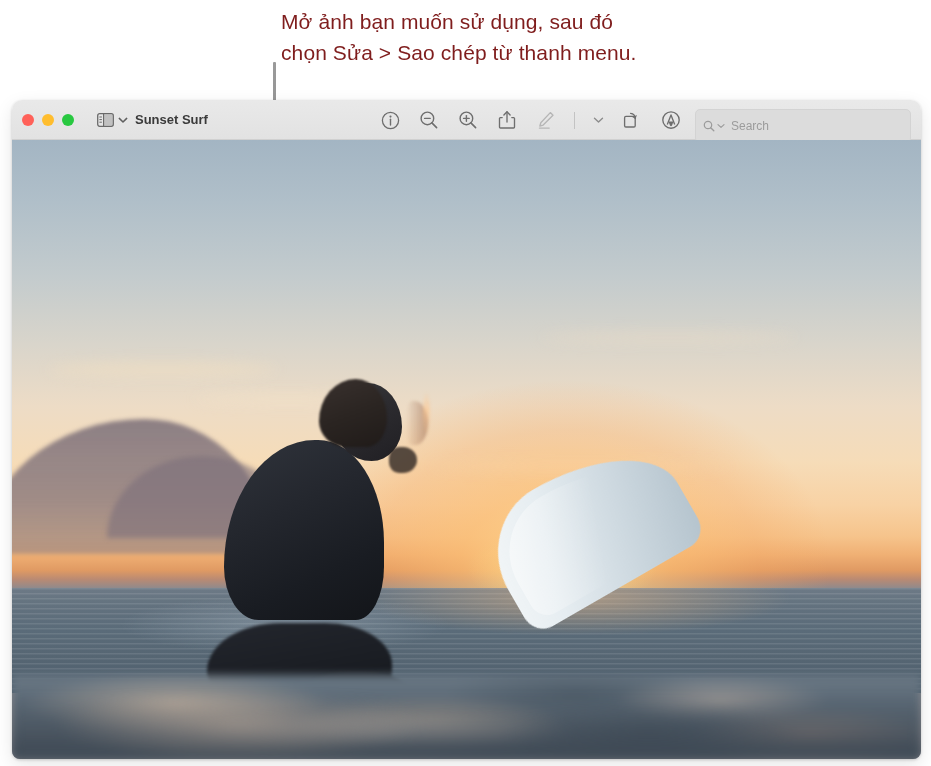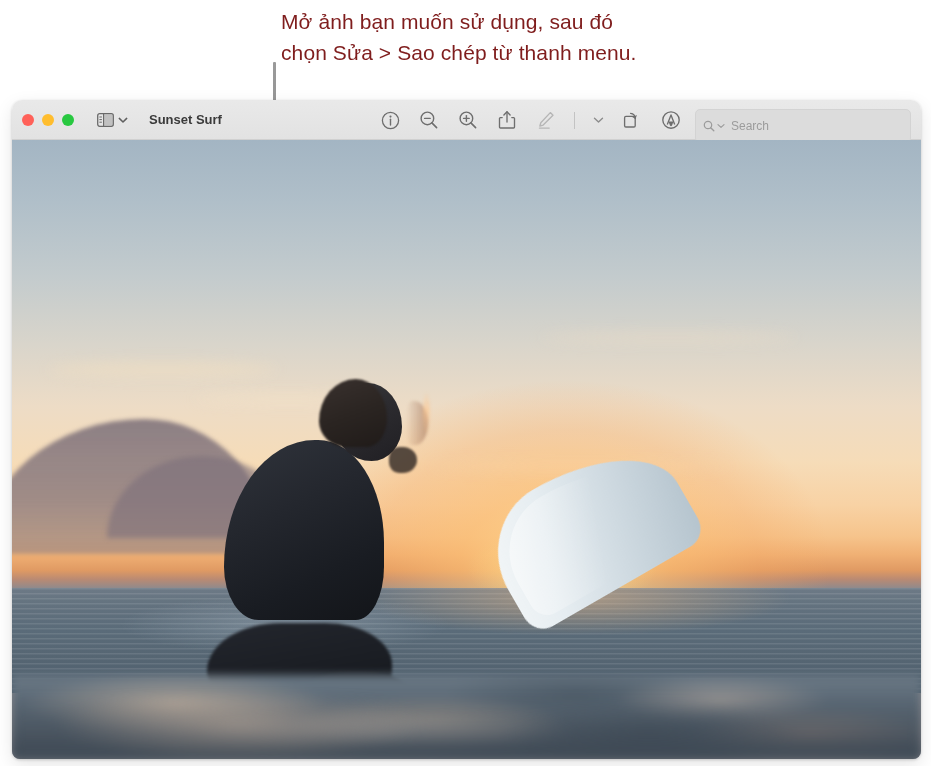--- a/index.html
+++ b/index.html
@@ -56,21 +56,21 @@
   .light { width: 12px; height: 12px; border-radius: 50%; display:block; }
   .light.red    { background: #ff6159; }
   .light.yellow { background: #ffbd2e; }
   .light.green  { background: #28c840; }
 
   .sidebar-ctl {
     display: flex; align-items: center; gap: 4px;
     margin-left: 23px;
   }
   .win-title {
-    margin-left: 21px;
+    margin-left: 7px;
     font-size: 13px;
     font-weight: bold;
     color: #3a3a3a;
   }
 
   .tb-center {
     position: absolute;
     left: 366px; top: 0; height: 40px;
     display: flex; align-items: center; gap: 15px;
   }

